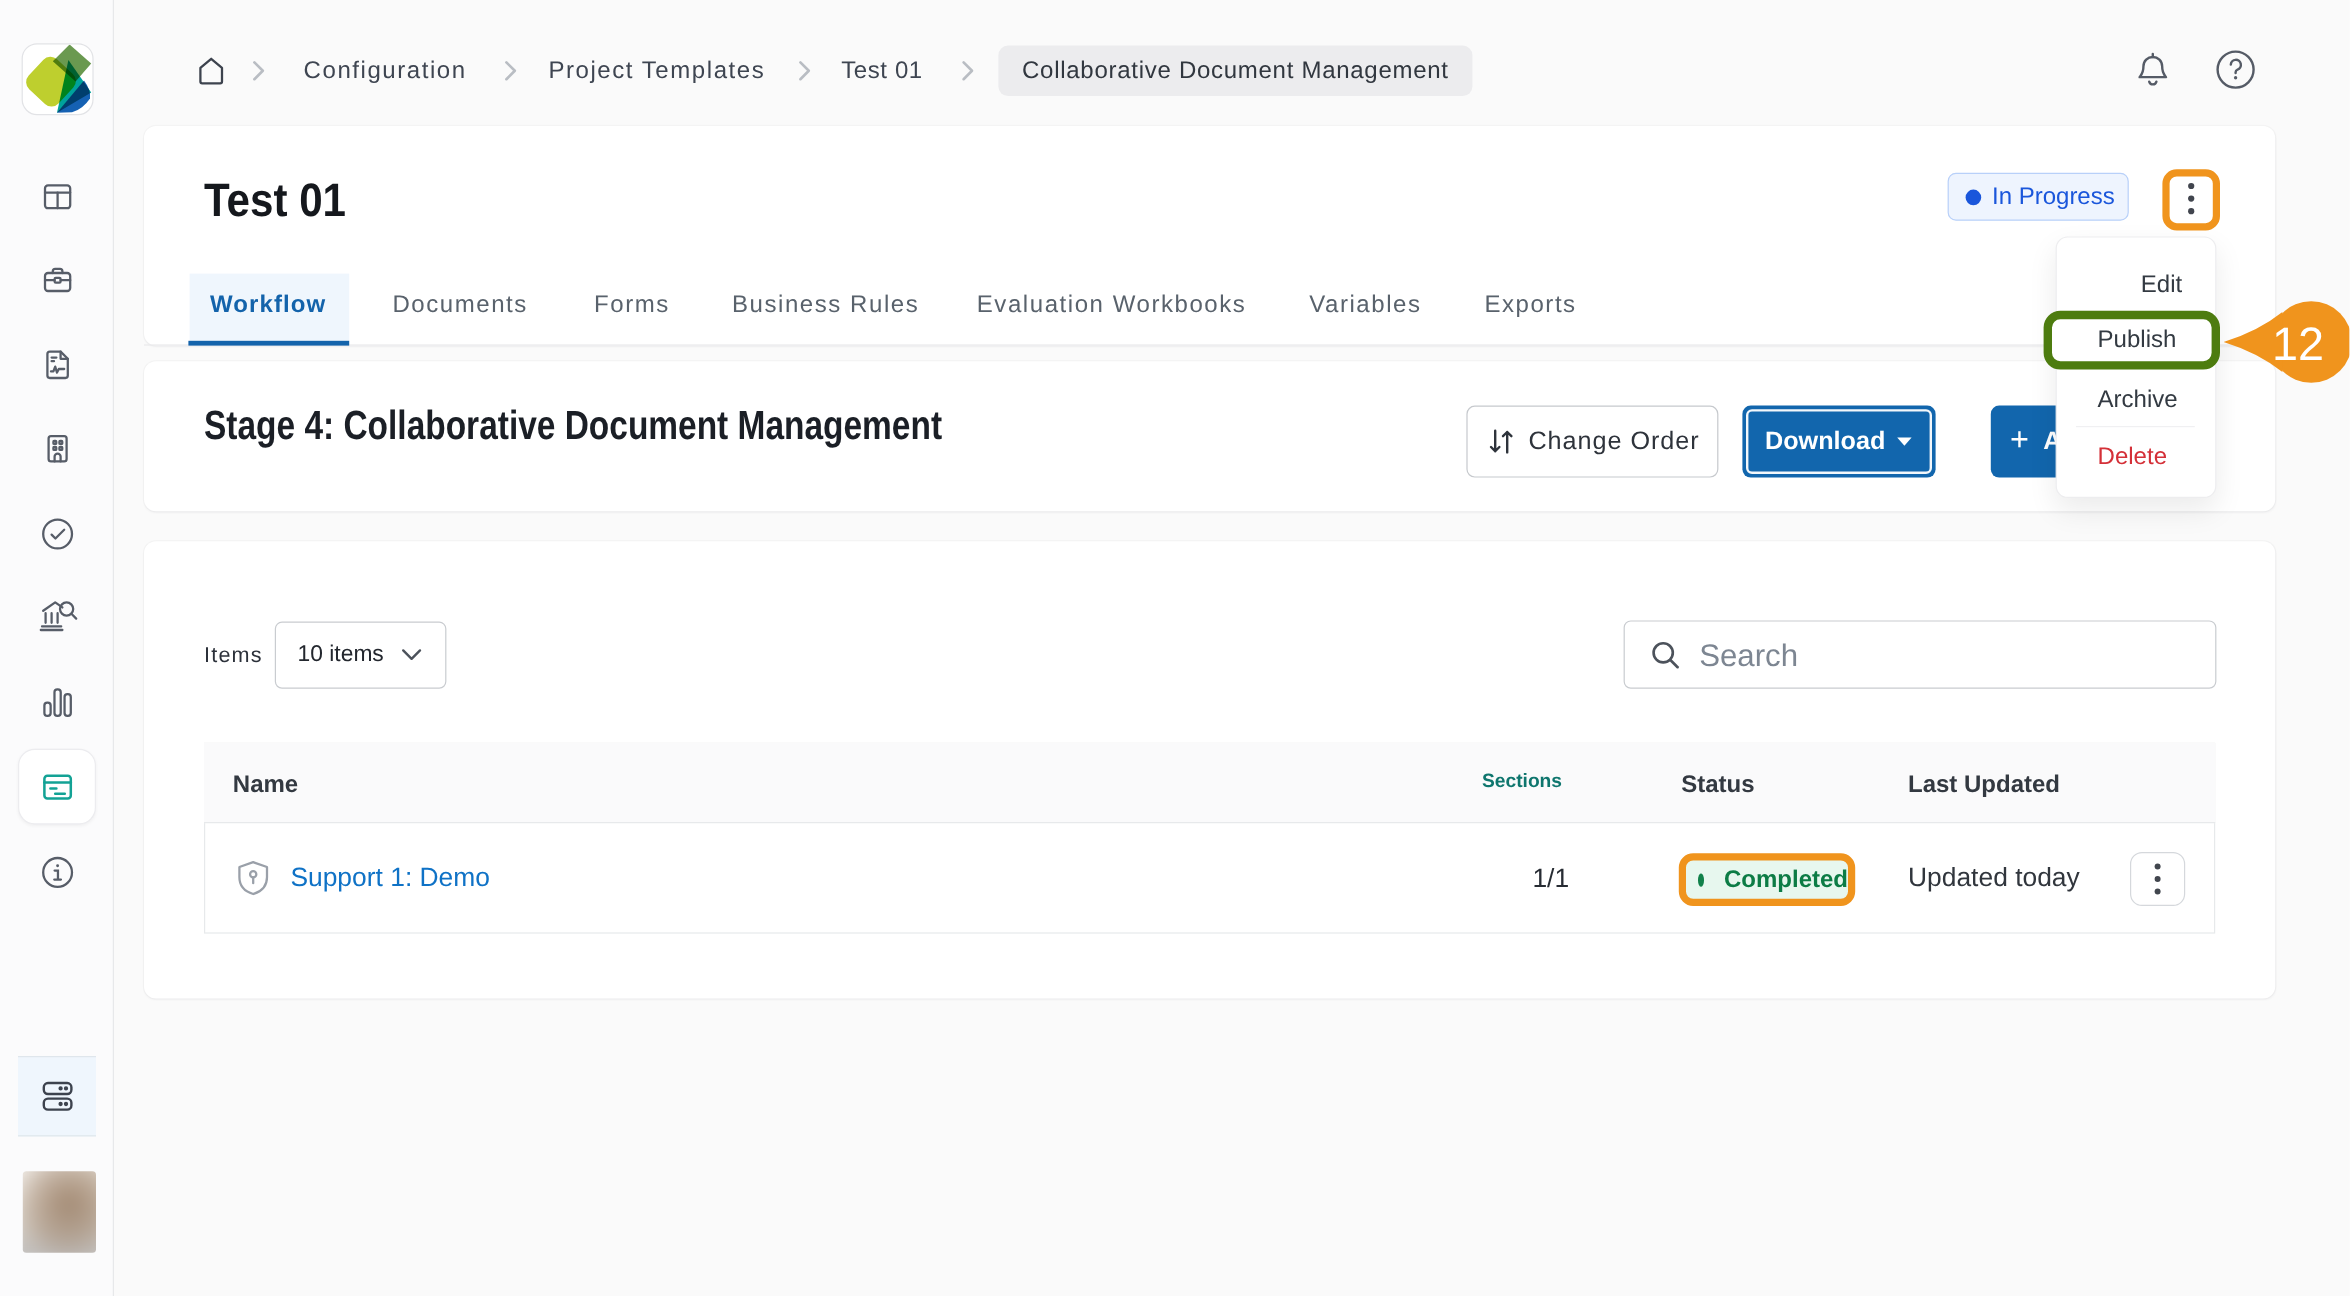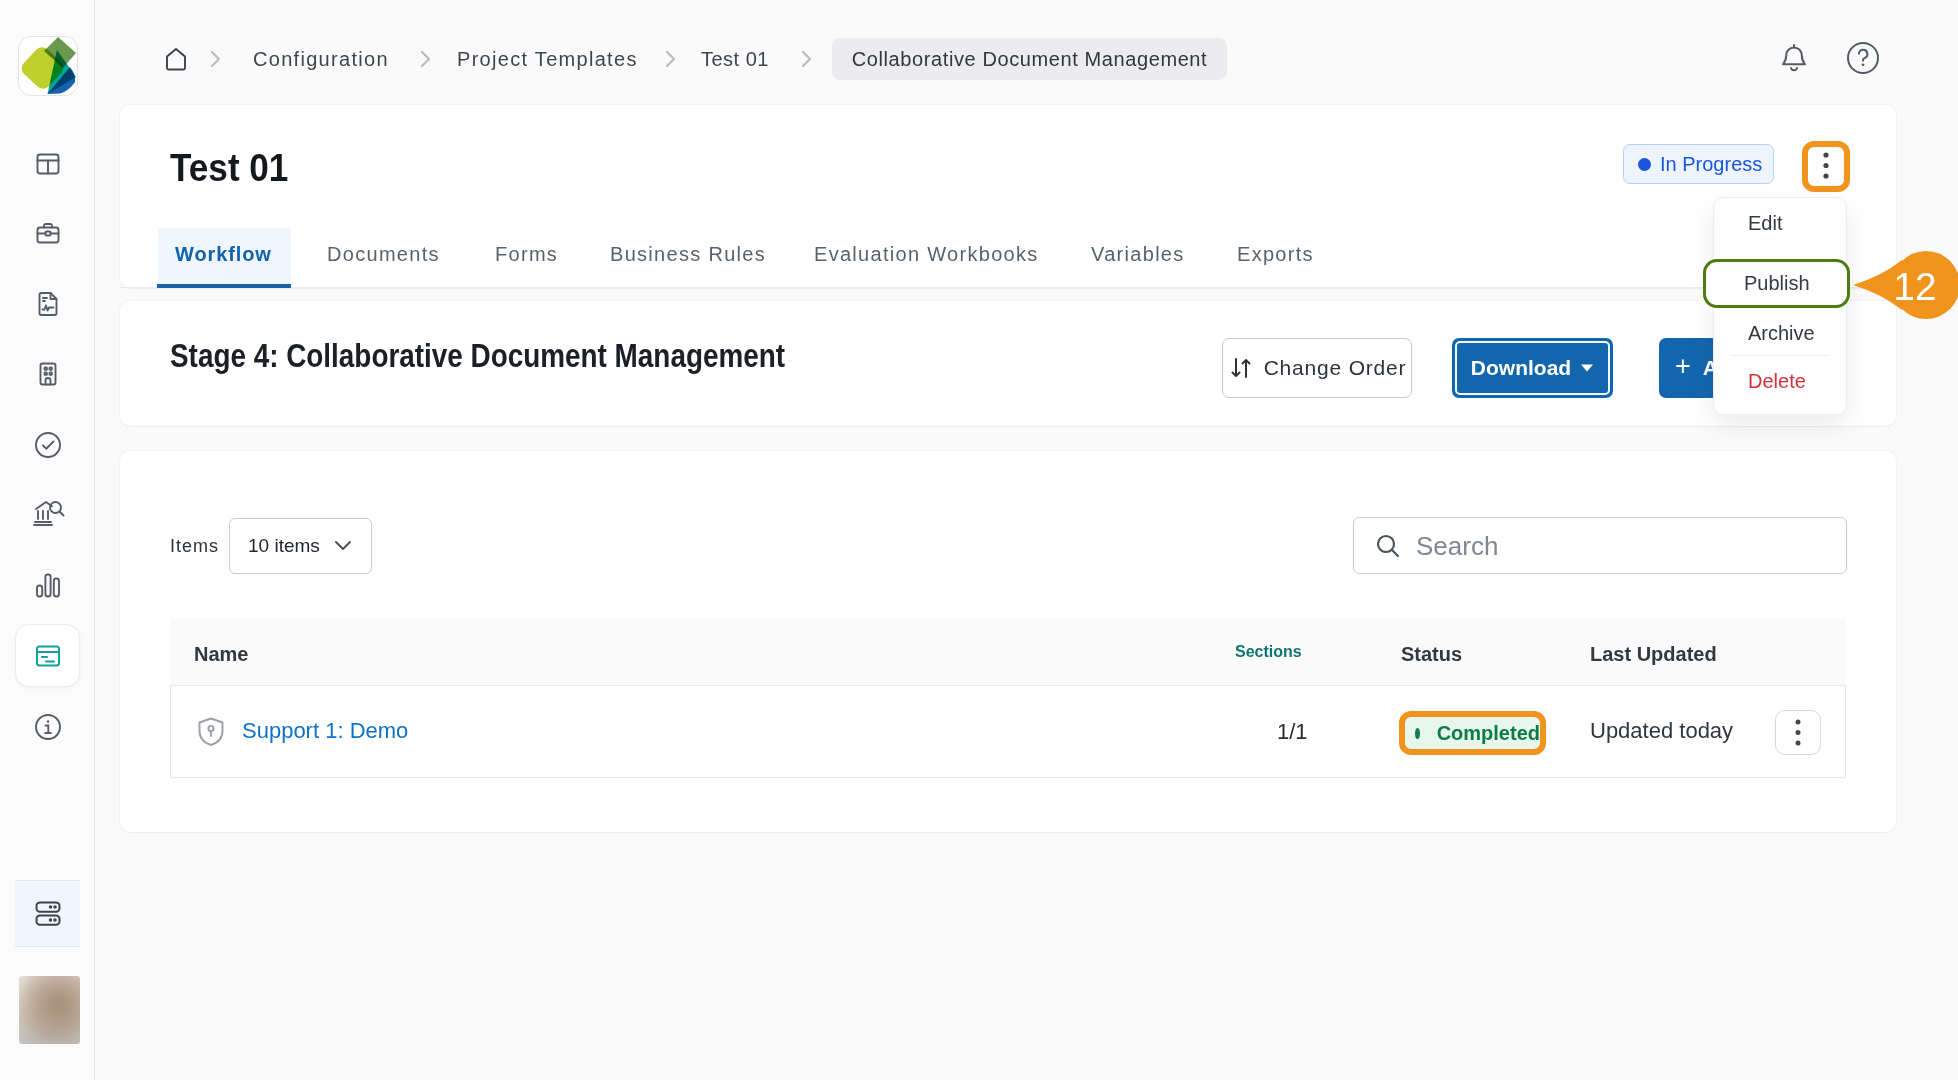--- a/index.html
+++ b/index.html
@@ -181,21 +181,21 @@
 <div class="tab" style="left:327px;">Documents</div>
 <div class="tab" style="left:495px;">Forms</div>
 <div class="tab" style="left:610px;">Business Rules</div>
 <div class="tab" style="left:814px;">Evaluation Workbooks</div>
 <div class="tab" style="left:1091px;">Variables</div>
 <div class="tab" style="left:1237px;">Exports</div>
 
 <div class="card" style="left:120px; top:301px; width:1776px; height:125px;"></div>
 <div class="abs" style="left:170px; top:336px; font-size:34px; font-weight:700; color:#1b1f26; transform:scaleX(0.82); transform-origin:left top;">Stage 4: Collaborative Document Management</div>
 
-<div class="abs" style="left:1222px; top:338px; width:190px; height:60px; background:#fff; border:1px solid #c6c9cd; border-radius:7px; display:flex; align-items:center; justify-content:center;">
+<div class="abs" style="left:1222px; top:338px; width:210px; height:60px; background:#fff; border:1px solid #c6c9cd; border-radius:7px; display:flex; align-items:center; justify-content:center;">
   <svg width="26" height="26" viewBox="0 0 26 26" fill="none" stroke="#2e333b" stroke-width="2" stroke-linecap="round" stroke-linejoin="round" style="margin-right:10px;">
     <path d="M8 4 V21 M8 21 l-3.5-3.5 M8 21 l3.5-3.5"></path>
     <path d="M18 22 V5 M18 5 l-3.5 3.5 M18 5 l3.5 3.5"></path>
   </svg>
   <span style="font-size:21px; color:#2e333b; letter-spacing:0.8px;">Change Order</span>
 </div>
 
 <div class="btn-blue" style="left:1452px; top:338px; width:161px; height:60px;">
   <div style="position:absolute; inset:3px; border:2px solid rgba(255,255,255,.95); border-radius:5px;"></div>
   <span>Download</span>
@@ -256,25 +256,25 @@
   <svg width="44" height="43" viewBox="0 0 44 43">
     <circle cx="22" cy="11" r="2.5" fill="#42464e"></circle>
     <circle cx="22" cy="21.5" r="2.5" fill="#42464e"></circle>
     <circle cx="22" cy="32" r="2.5" fill="#42464e"></circle>
   </svg>
 </div>
 
 <div class="abs" style="left:1713px; top:197px; width:134px; height:218px; background:#fff; border:1px solid #ededef; border-radius:10px; box-shadow:0 10px 24px rgba(0,0,0,.08); z-index:20;"></div>
 <div class="abs" style="left:1730px; top:259px; width:99px; height:1px; background:#f0f0f2; z-index:21;"></div>
 <div class="abs" style="left:1730px; top:355px; width:99px; height:1px; background:#f0f0f2; z-index:21;"></div>
-<div class="menu-item" style="top:212px; z-index:22;">Edit</div>
+<div class="menu-item" style="top:226px; z-index:22;margin-left:36px;">Edit</div>
 <div class="menu-item" style="top:322px; z-index:22;">Archive</div>
 <div class="menu-item" style="top:370px; color:#d43038; z-index:22;">Delete</div>
 
-<div class="abs" style="left:1703px; top:259px; width:147px; height:49px; border:3px solid #4d7c0f; border-radius:14px; background:#fff; z-index:23; display:flex; align-items:center;">
+<div class="abs" style="left:1703px; top:259px; width:147px; height:49px; border:7px solid #4d7c0f; border-radius:14px; background:#fff; z-index:23; display:flex; align-items:center;">
     <span style="font-size:20px; color:#333a42; margin-left:38px;">Publish</span>
   </div>
 
 <svg class="abs" style="left:1844px; top:249px; z-index:24;" width="114" height="72" viewBox="0 0 114 72">
   <circle cx="82" cy="36" r="34" fill="#f0941d"></circle>
   <path d="M9,36 Q38,27 58,11 L58,61 Q38,45 9,36 Z" fill="#f0941d"></path>
   <text x="71" y="51" font-family="Liberation Sans, sans-serif" font-size="39" fill="#fff" text-anchor="middle">12</text>
 </svg>
 
 </body></html>

